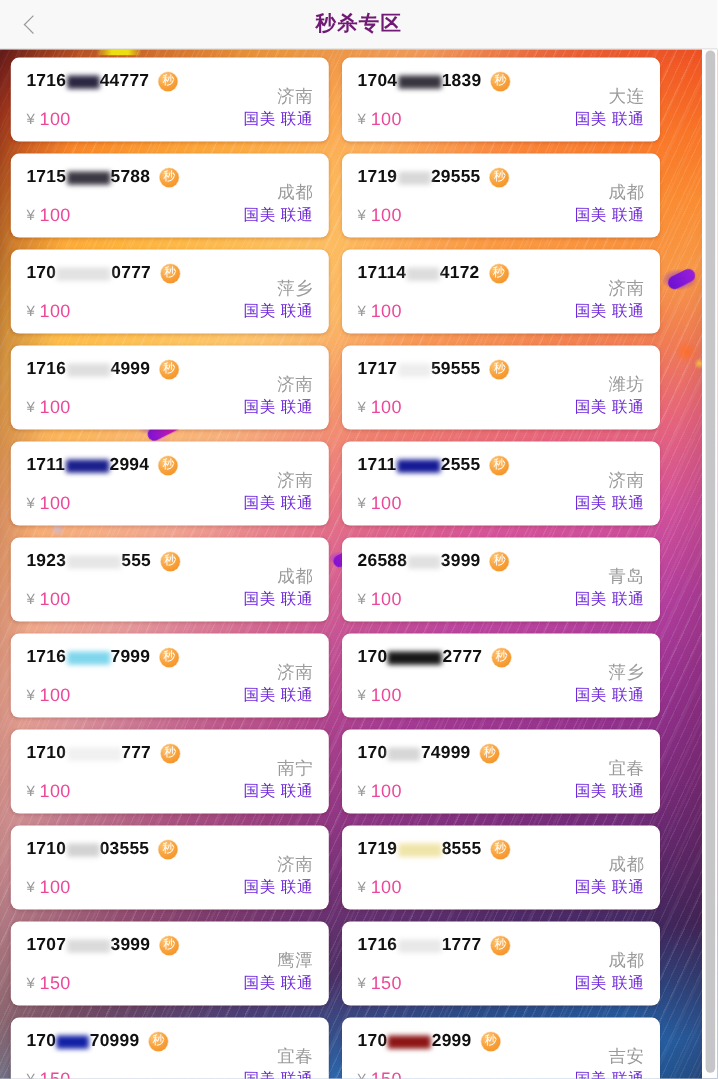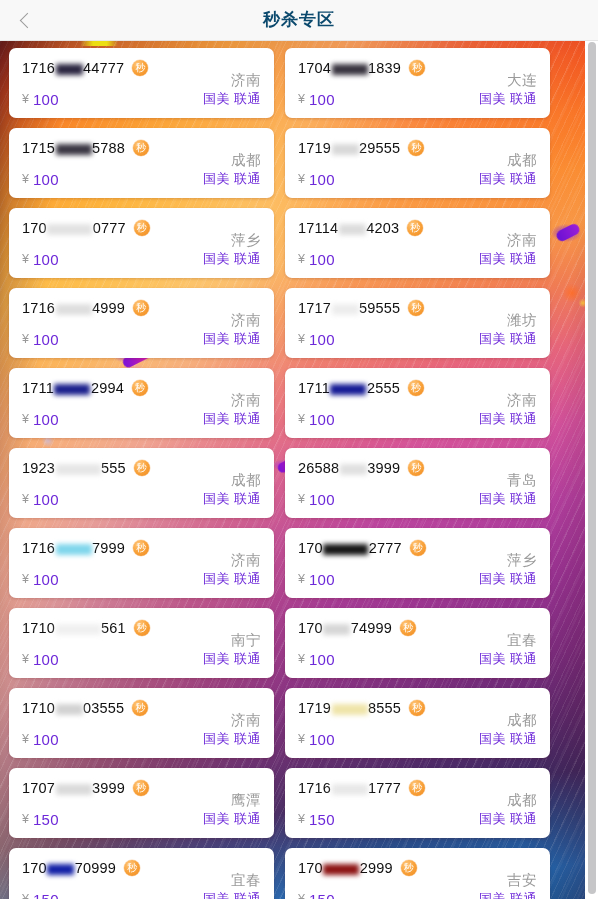--- a/index.html
+++ b/index.html
@@ -49,21 +49,21 @@
     border-left: 1.6px solid #9b9b9b;
     border-bottom: 1.6px solid #9b9b9b;
     transform: rotate(45deg);
     margin-left: 4px;
   }
   .header-title {
     width: 598px;
     text-align: center;
     font-size: 17px;
     font-weight: 700;
-    color: #0c4a6e;
+    color: #701a75;
     letter-spacing: 1px;
     line-height: 40px;
   }
 
   
   .scroll-body {
     position: absolute;
     top: 41px;
     left: 0;
     width: 598px;
@@ -189,21 +189,21 @@
     cursor: pointer;
     overflow: hidden;
   }
   .card-top {
     display: flex;
     align-items: center;
     height: 22px;
   }
   .phone {
     font-size: 14.5px;
-    font-weight: 400;
+    font-weight: 700;
     color: #101010;
     letter-spacing: .2px;
     white-space: nowrap;
     font-family: "Liberation Sans", "DejaVu Sans", sans-serif;
   }
   .phone .mask {
     display: inline-block;
     vertical-align: -2px;
     border-radius: 1px;
     filter: blur(2.4px);
@@ -237,21 +237,21 @@
     height: 22px;
     margin-top: 9px;
   }
   .yen {
     font-size: 12.5px;
     color: #9a9a9a;
     margin-right: 4px;
   }
   .price {
     font-size: 15px;
-    color: #6d28d9;
+    color: #ec4899;
     letter-spacing: .3px;
   }
   .carrier {
     margin-left: auto;
     font-size: 13px;
     color: #6d28d9;
     letter-spacing: .5px;
     white-space: nowrap;
   }
 
@@ -352,21 +352,21 @@
             <div class="city">萍乡</div>
           </div>
           <div class="card-bottom">
             <span class="yen">¥</span>
             <span class="price">100</span>
             <span class="carrier">国美 联通</span>
           </div>
         </div>
         <div class="card">
           <div class="card-top">
-            <div class="phone"><span>17114</span><span class="mask" style="width: 27px; height: 11px; background: rgb(220, 220, 220);"></span><span>4203</span></div>
+            <div class="phone"><span>17114</span><span class="mask" style="width: 27px; height: 11px; background: rgb(220, 220, 220);"></span><span>4172</span></div>
             <div class="badge">秒</div>
             <div class="city">济南</div>
           </div>
           <div class="card-bottom">
             <span class="yen">¥</span>
             <span class="price">100</span>
             <span class="carrier">国美 联通</span>
           </div>
         </div>
         <div class="card">
@@ -460,21 +460,21 @@
             <div class="city">萍乡</div>
           </div>
           <div class="card-bottom">
             <span class="yen">¥</span>
             <span class="price">100</span>
             <span class="carrier">国美 联通</span>
           </div>
         </div>
         <div class="card">
           <div class="card-top">
-            <div class="phone"><span>1710</span><span class="mask" style="width: 45px; height: 11px; background: rgb(240, 240, 240);"></span><span>561</span></div>
+            <div class="phone"><span>1710</span><span class="mask" style="width: 45px; height: 11px; background: rgb(240, 240, 240);"></span><span>777</span></div>
             <div class="badge">秒</div>
             <div class="city">南宁</div>
           </div>
           <div class="card-bottom">
             <span class="yen">¥</span>
             <span class="price">100</span>
             <span class="carrier">国美 联通</span>
           </div>
         </div>
         <div class="card">

